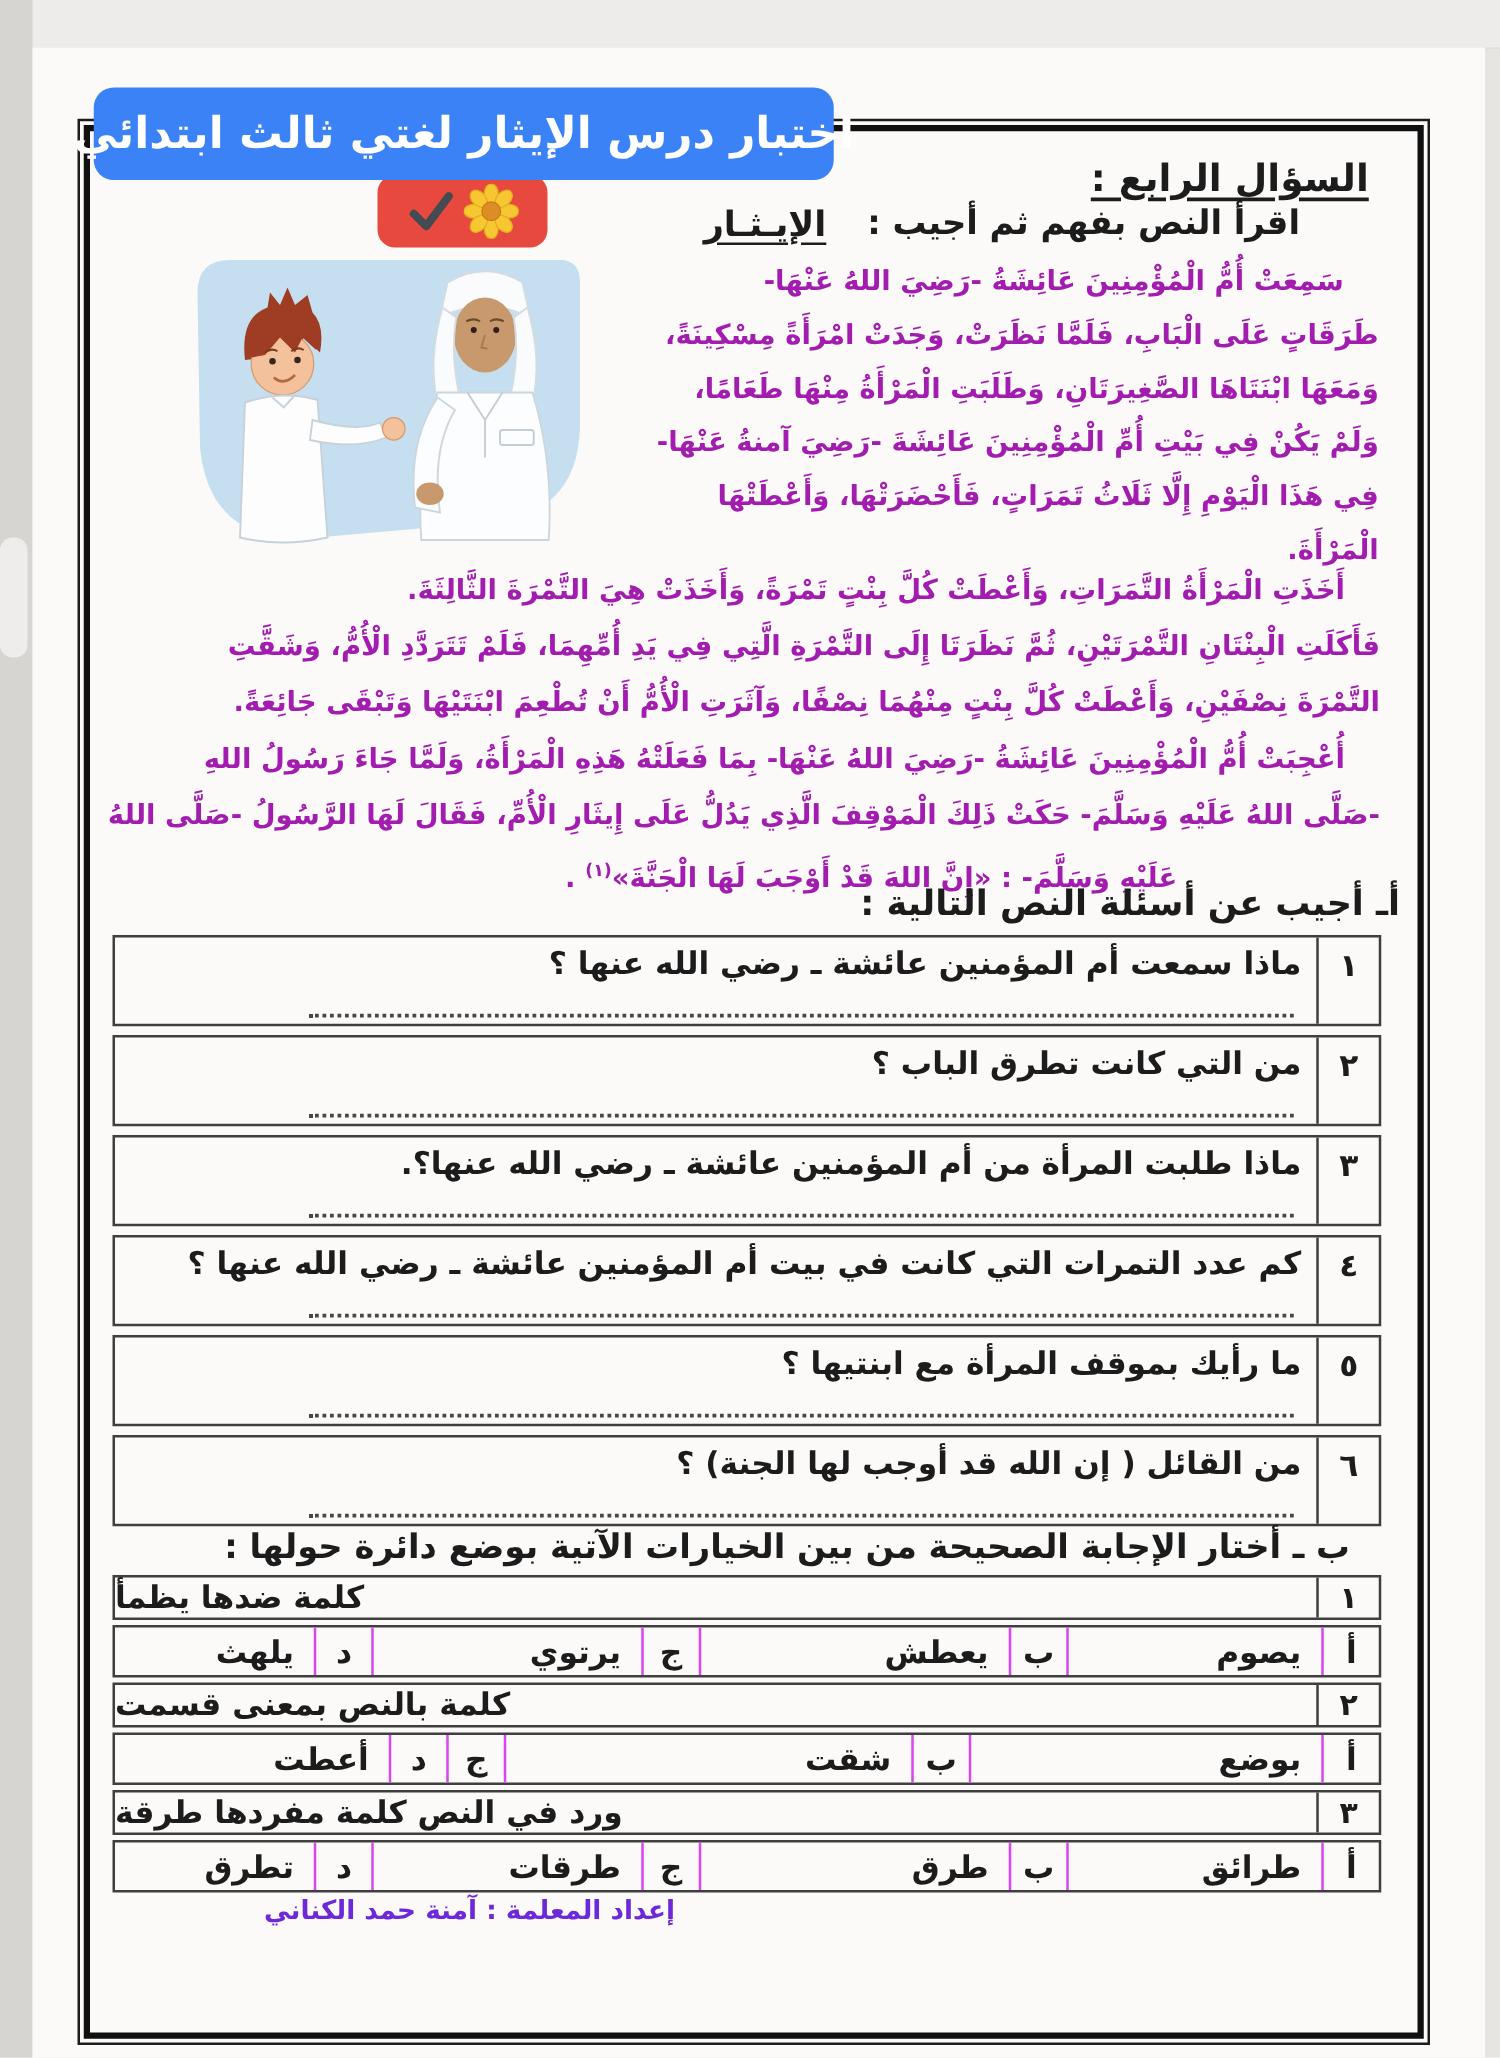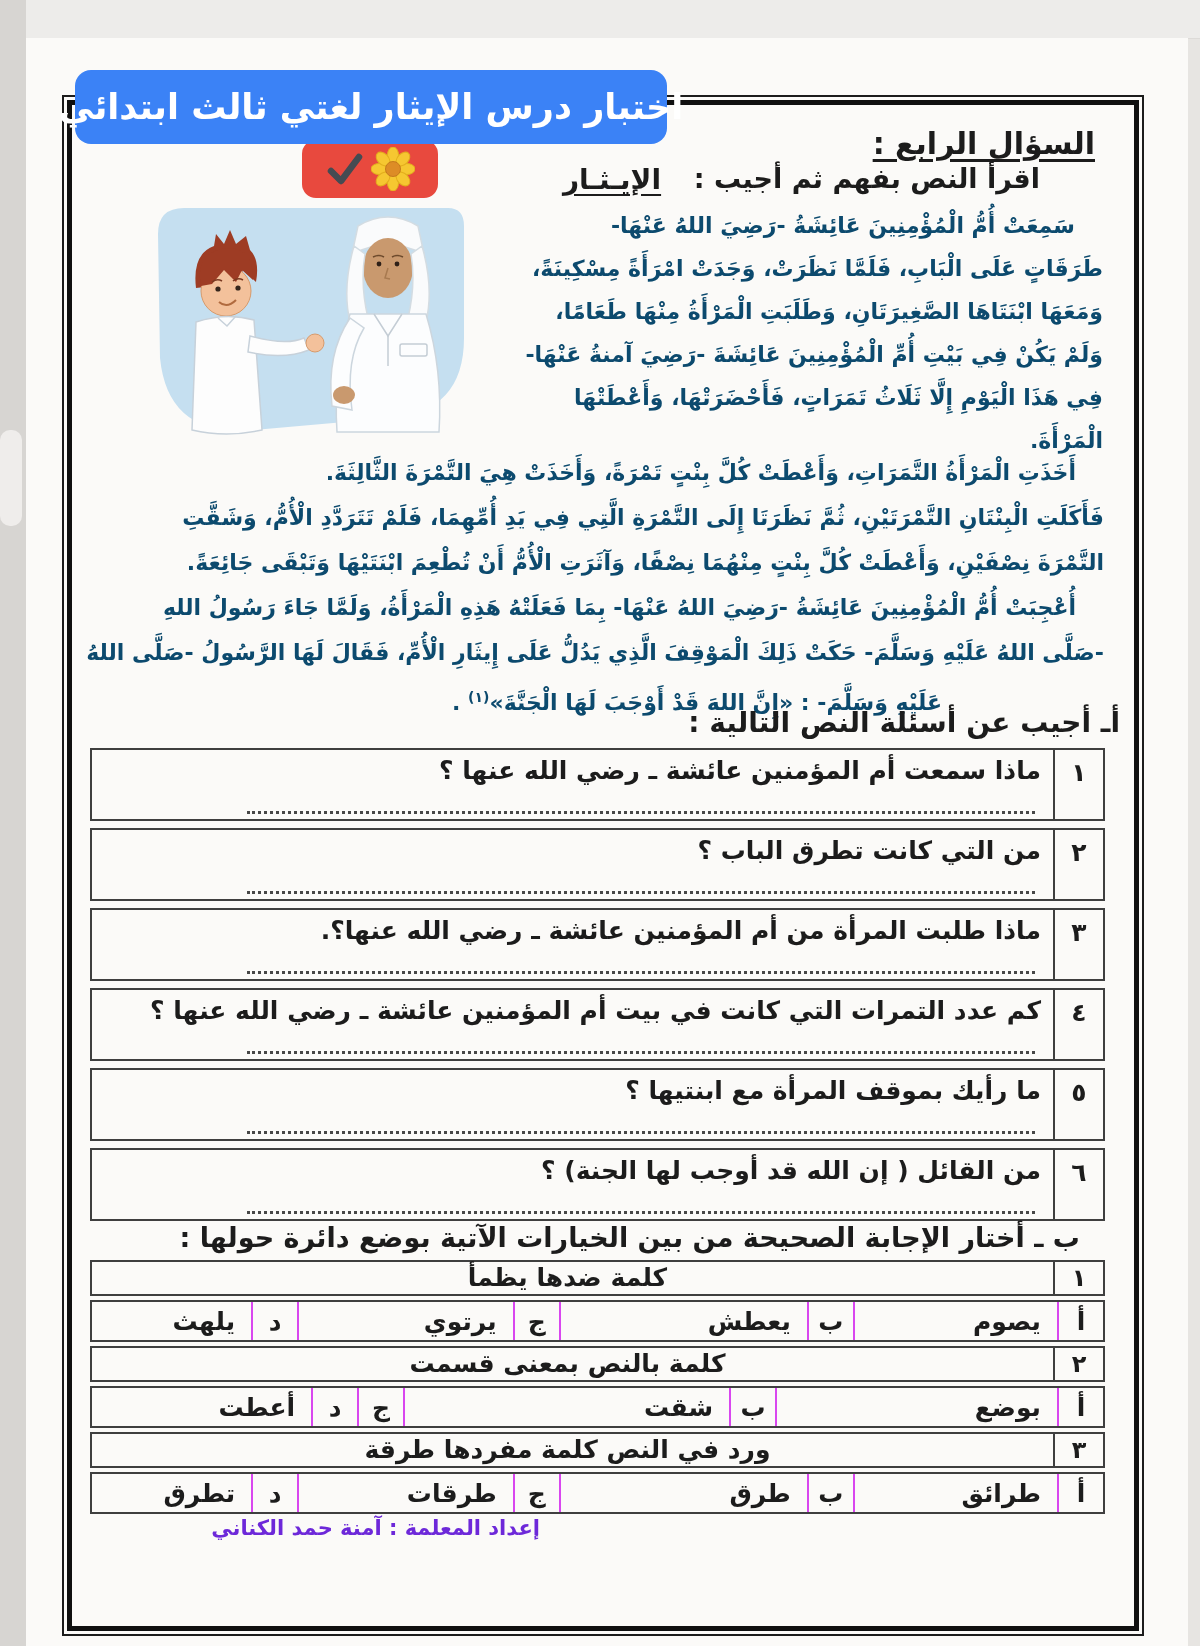--- a/index.html
+++ b/index.html
@@ -25,40 +25,40 @@
   .badge{
     left:302px;top:140px;width:136px;height:58px;background:#e8493e;border-radius:14px;
     display:flex;align-items:center;justify-content:center;gap:6px;z-index:4;direction:ltr;
   }
   .q4-label{left:800px;top:126px;width:295px;text-align:right;font-size:30px;font-weight:bold;
     text-decoration:underline;text-underline-offset:5px;white-space:nowrap;}
   .instr{left:600px;top:163px;width:440px;text-align:right;font-size:27px;font-weight:bold;white-space:nowrap;}
   .story-title{left:552px;top:163px;width:120px;text-align:center;font-size:28px;font-weight:bold;
     text-decoration:underline;text-underline-offset:5px;white-space:nowrap;}
   .illus{left:138px;top:192px;width:330px;height:258px;}
-  .story{color:#0c4a6e;font-weight:bold;text-align:right;}
+  .story{color:#a21caf;font-weight:bold;text-align:right;}
   .story .line{white-space:nowrap;}
   .story-narrow{left:458px;top:204px;width:645px;font-size:22px;line-height:43px;}
   .story-full{left:100px;top:450px;width:1004px;font-size:22px;line-height:45px;}
   .indent{padding-right:28px;}
   .quote-line{text-align:center;padding-left:190px;white-space:nowrap;}
   .quote-line sup{font-size:14px;}
   .secA-head{left:716px;top:706px;width:404px;text-align:right;font-size:28px;font-weight:bold;white-space:nowrap;}
   .qa-list{left:90px;top:748px;width:1015px;}
   .qa-box{display:flex;height:73px;border:2px solid #3f3f3f;margin-bottom:7px;box-sizing:border-box;}
   .qa-num{flex:0 0 48px;text-align:center;font-size:25px;font-weight:bold;padding-top:8px;}
   .qa-body{flex:1;border-right:2px solid #3f3f3f;padding:6px 12px 0 10px;min-width:0;}
   .qa-text{font-size:25px;font-weight:bold;white-space:nowrap;}
   .dots{border-bottom:3px dotted #474747;height:22px;margin:4px 6px 0 145px;}
   .secB-head{left:305px;top:1222px;width:775px;text-align:right;font-size:27px;font-weight:bold;white-space:nowrap;}
   .mcq-list{left:90px;top:1260px;width:1015px;}
   .mcq-qbox{display:flex;height:36px;border:2px solid #3f3f3f;margin-bottom:4px;box-sizing:border-box;}
   .mcq-num{flex:0 0 48px;text-align:center;font-size:24px;font-weight:bold;line-height:32px;}
   .mcq-qtext{flex:1;border-right:2px solid #3f3f3f;font-size:25px;font-weight:bold;
-    padding:0 10px 0 0;line-height:32px;text-align:center;white-space:nowrap;min-width:0;}
+    padding:0 10px 0 0;line-height:32px;text-align:left;white-space:nowrap;min-width:0;}
   .optrow{display:flex;height:42px;border:2px solid #3f3f3f;margin-bottom:4px;box-sizing:border-box;}
   .optrow > div{display:flex;align-items:center;min-width:0;}
   .optrow > * + *{border-right:2px solid #d946ef;}
   .opt-letter{flex:0 0 44px;justify-content:center;font-size:25px;font-weight:bold;}
   .opt-text{font-size:25px;font-weight:bold;padding-right:16px;white-space:nowrap;}
   .o1{flex:1.3;} .o2{flex:1.3;margin-left:44px;} .o3{flex:1.38;} .o4{flex:1;}
   .footer{left:230px;top:1516px;width:310px;text-align:left;font-size:21px;font-weight:bold;white-space:nowrap;color:#6d28d9;}
 </style>
 </head>
 <body>

